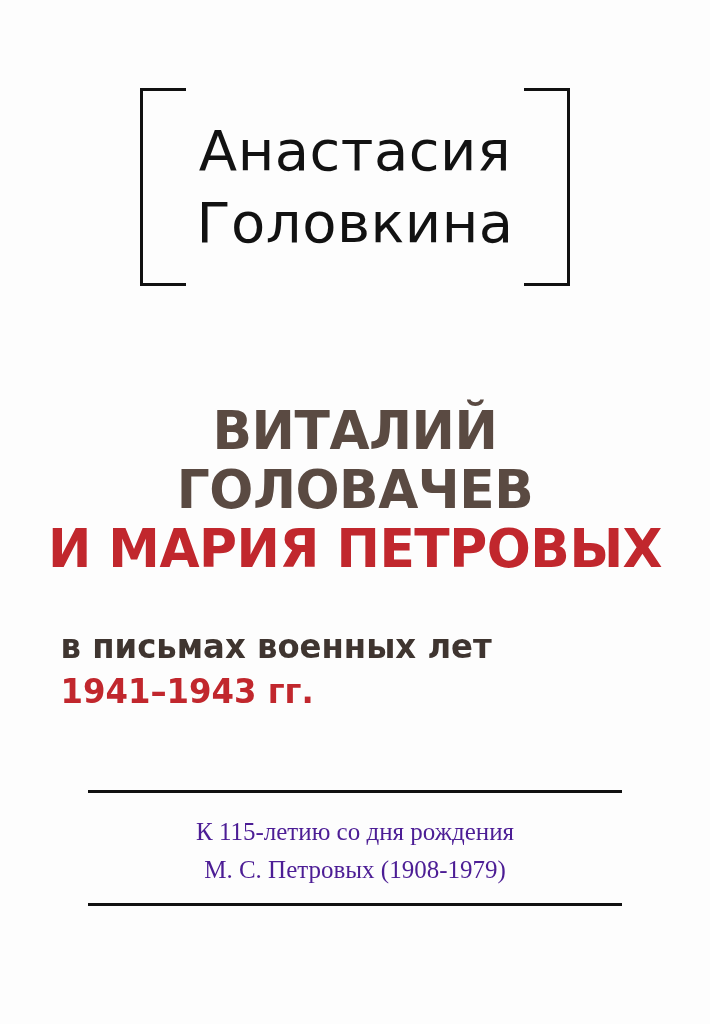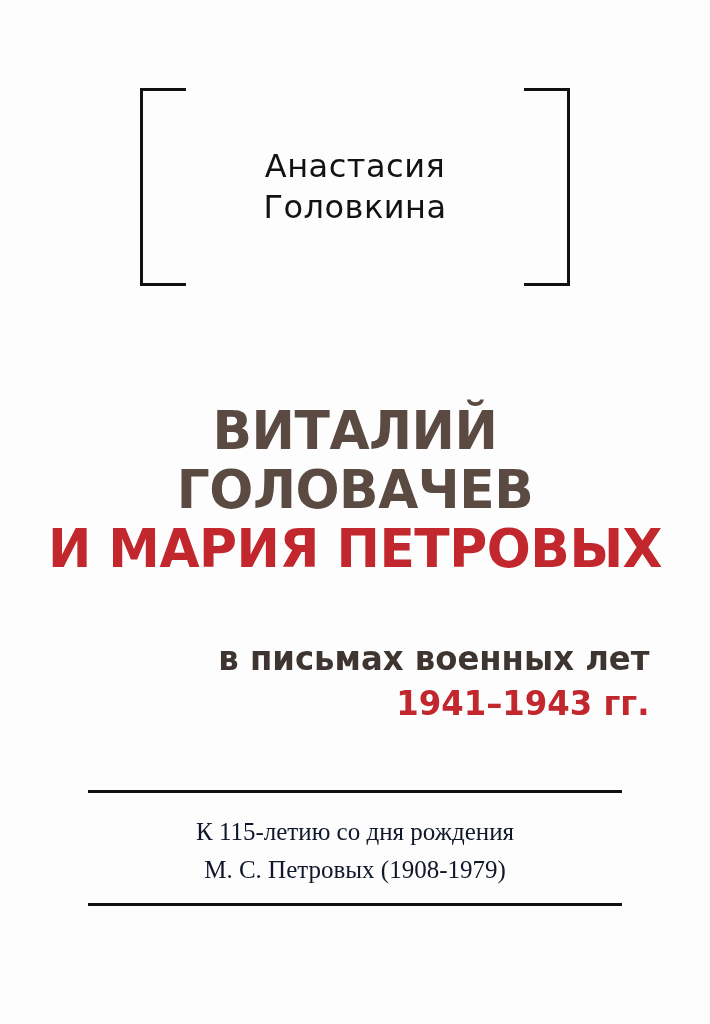--- a/index.html
+++ b/index.html
@@ -50,21 +50,21 @@
     border-left: 3px solid #111;
   }
   .bracket.right {
     right: 0;
     border-right: 3px solid #111;
   }
   .author-name {
     text-align: center;
     font-family: "DejaVu Sans", sans-serif;
     font-weight: 400;
-    font-size: 32px;
+    font-size: 56px;
     line-height: 1.28;
     letter-spacing: 0.5px;
     color: #121212;
     white-space: pre-line;
   }
 
   
   .title-block {
     margin-top: 116px;
     width: 640px;
@@ -78,23 +78,23 @@
     line-height: 1.09;
     letter-spacing: -0.5px;
     transform: scaleX(0.96);
     transform-origin: center;
   }
   .title-line1 { color: #5a4a42; }
   .title-line2 { color: #c1272d; }
 
   
   .subtitle-block {
-    margin-top: 60px;
+    margin-top: 48px;
     width: 620px;
-    text-align: right;
+    text-align: left;
   }
   .subtitle-line1 {
     font-family: "DejaVu Sans", sans-serif;
     font-weight: 700;
     font-size: 34px;
     line-height: 1.15;
     color: #3f3530;
     transform: scaleX(0.95);
     transform-origin: center;
   }
@@ -123,21 +123,21 @@
     width: 534px;
     height: 3px;
     background: #111;
   }
   .dedication-text {
     padding: 20px 0 14px 0;
     text-align: center;
     font-family: "Liberation Serif", serif;
     font-size: 25px;
     line-height: 1.52;
-    color: #0f172a;
+    color: #4c1d95;
     white-space: pre-line;
   }
 </style>
 </head>
 <body>
 
 <div class="cover">
 
   <div class="author-block">
     <span class="bracket left"></span>

